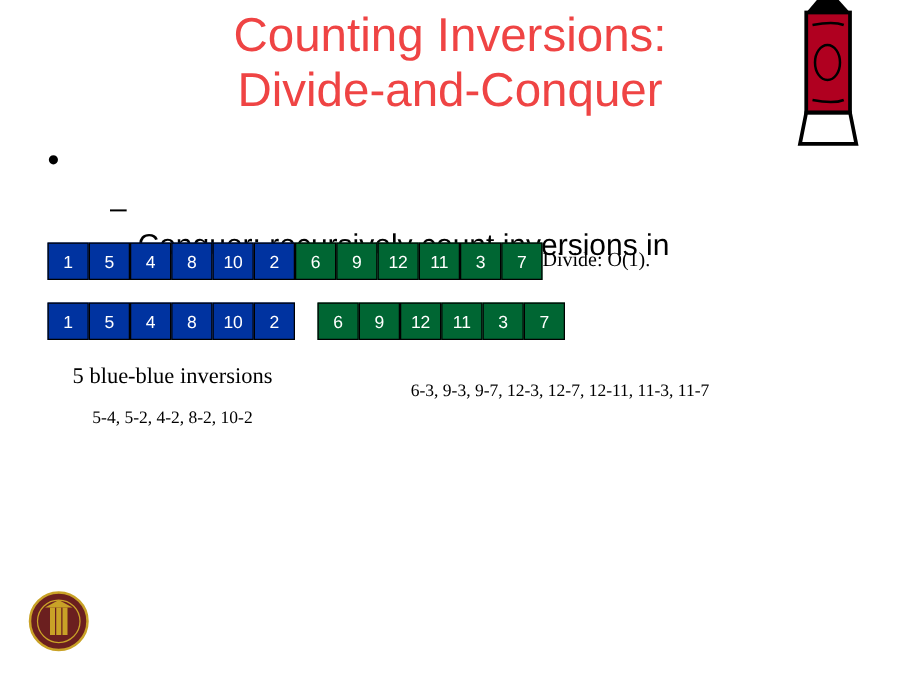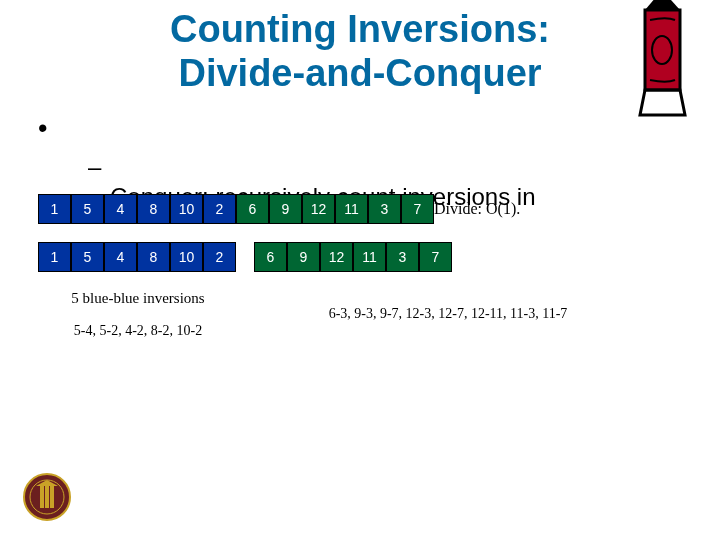--- a/index.html
+++ b/index.html
@@ -14,24 +14,24 @@
   .crayon {
     position: absolute;
     top: -10px;
     right: 30px;
     width: 55px;
     height: 130px;
   }
   .title {
     text-align: center;
     font-size: 38px;
-    font-weight: bold;
+    font-weight: normal;
     line-height: 1.15;
     padding-top: 8px;
-    color: #0369a1;
+    color: #ef4444;
   }
   .content {
     padding: 18px 38px 0 38px;
   }
   .bullet-top {
     font-size: 27px;
     color: #000;
     display: flex;
     gap: 10px;
   }
@@ -85,21 +85,21 @@
     padding-left: 38px;
     gap: 60px;
     font-family: "Comic Sans MS", cursive;
   }
   .inv-col {
     display: flex;
     flex-direction: column;
     align-items: center;
   }
   .inv-title {
-    font-size: 15px;
+    font-size: 18px;
     color: #000;
     text-align: right;
   }
   .inv-list {
     font-size: 14px;
     color: #000;
     margin-top: 16px;
     text-align: center;
   }
   .seal {

